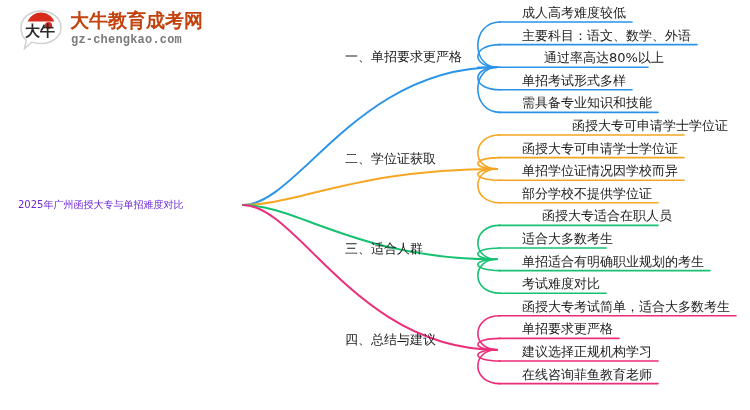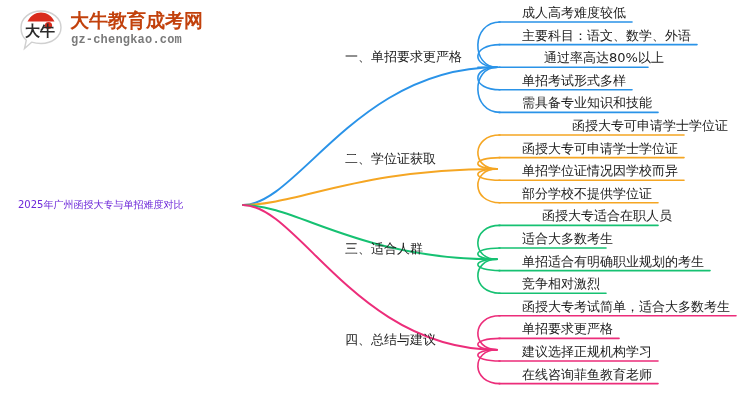--- a/index.html
+++ b/index.html
@@ -157,19 +157,19 @@
     <div class="node leaf-label" style="left: 522px; top: 94.4px;">需具备专业知识和技能</div>
     <div class="node branch-label" style="left: 345px; top: 149.9px;">二、学位证获取</div>
     <div class="node leaf-label" style="left: 548px; top: 117px; padding-left: 24px;">函授大专可申请学士学位证</div>
     <div class="node leaf-label" style="left: 522px; top: 139.6px;">函授大专可申请学士学位证</div>
     <div class="node leaf-label" style="left: 522px; top: 162.2px;">单招学位证情况因学校而异</div>
     <div class="node leaf-label" style="left: 522px; top: 184.8px;">部分学校不提供学位证</div>
     <div class="node branch-label" style="left: 345px; top: 240.3px;">三、适合人群</div>
     <div class="node leaf-label" style="left: 522px; top: 207.4px; padding-left: 20px;">函授大专适合在职人员</div>
     <div class="node leaf-label" style="left: 522px; top: 230px;">适合大多数考生</div>
     <div class="node leaf-label" style="left: 522px; top: 252.6px;">单招适合有明确职业规划的考生</div>
-    <div class="node leaf-label" style="left: 522px; top: 275.2px;">竞争相对激烈</div>
+    <div class="node leaf-label" style="left: 522px; top: 275.2px;">考试难度对比</div>
     <div class="node branch-label" style="left: 345px; top: 330.7px;">四、总结与建议</div>
     <div class="node leaf-label" style="left: 522px; top: 297.8px;">函授大专考试简单，适合大多数考生</div>
     <div class="node leaf-label" style="left: 522px; top: 320.4px;">单招要求更严格</div>
     <div class="node leaf-label" style="left: 522px; top: 343px;">建议选择正规机构学习</div>
     <div class="node leaf-label" style="left: 522px; top: 365.6px;">在线咨询菲鱼教育老师</div>
   </div>
 
 </body></html>

